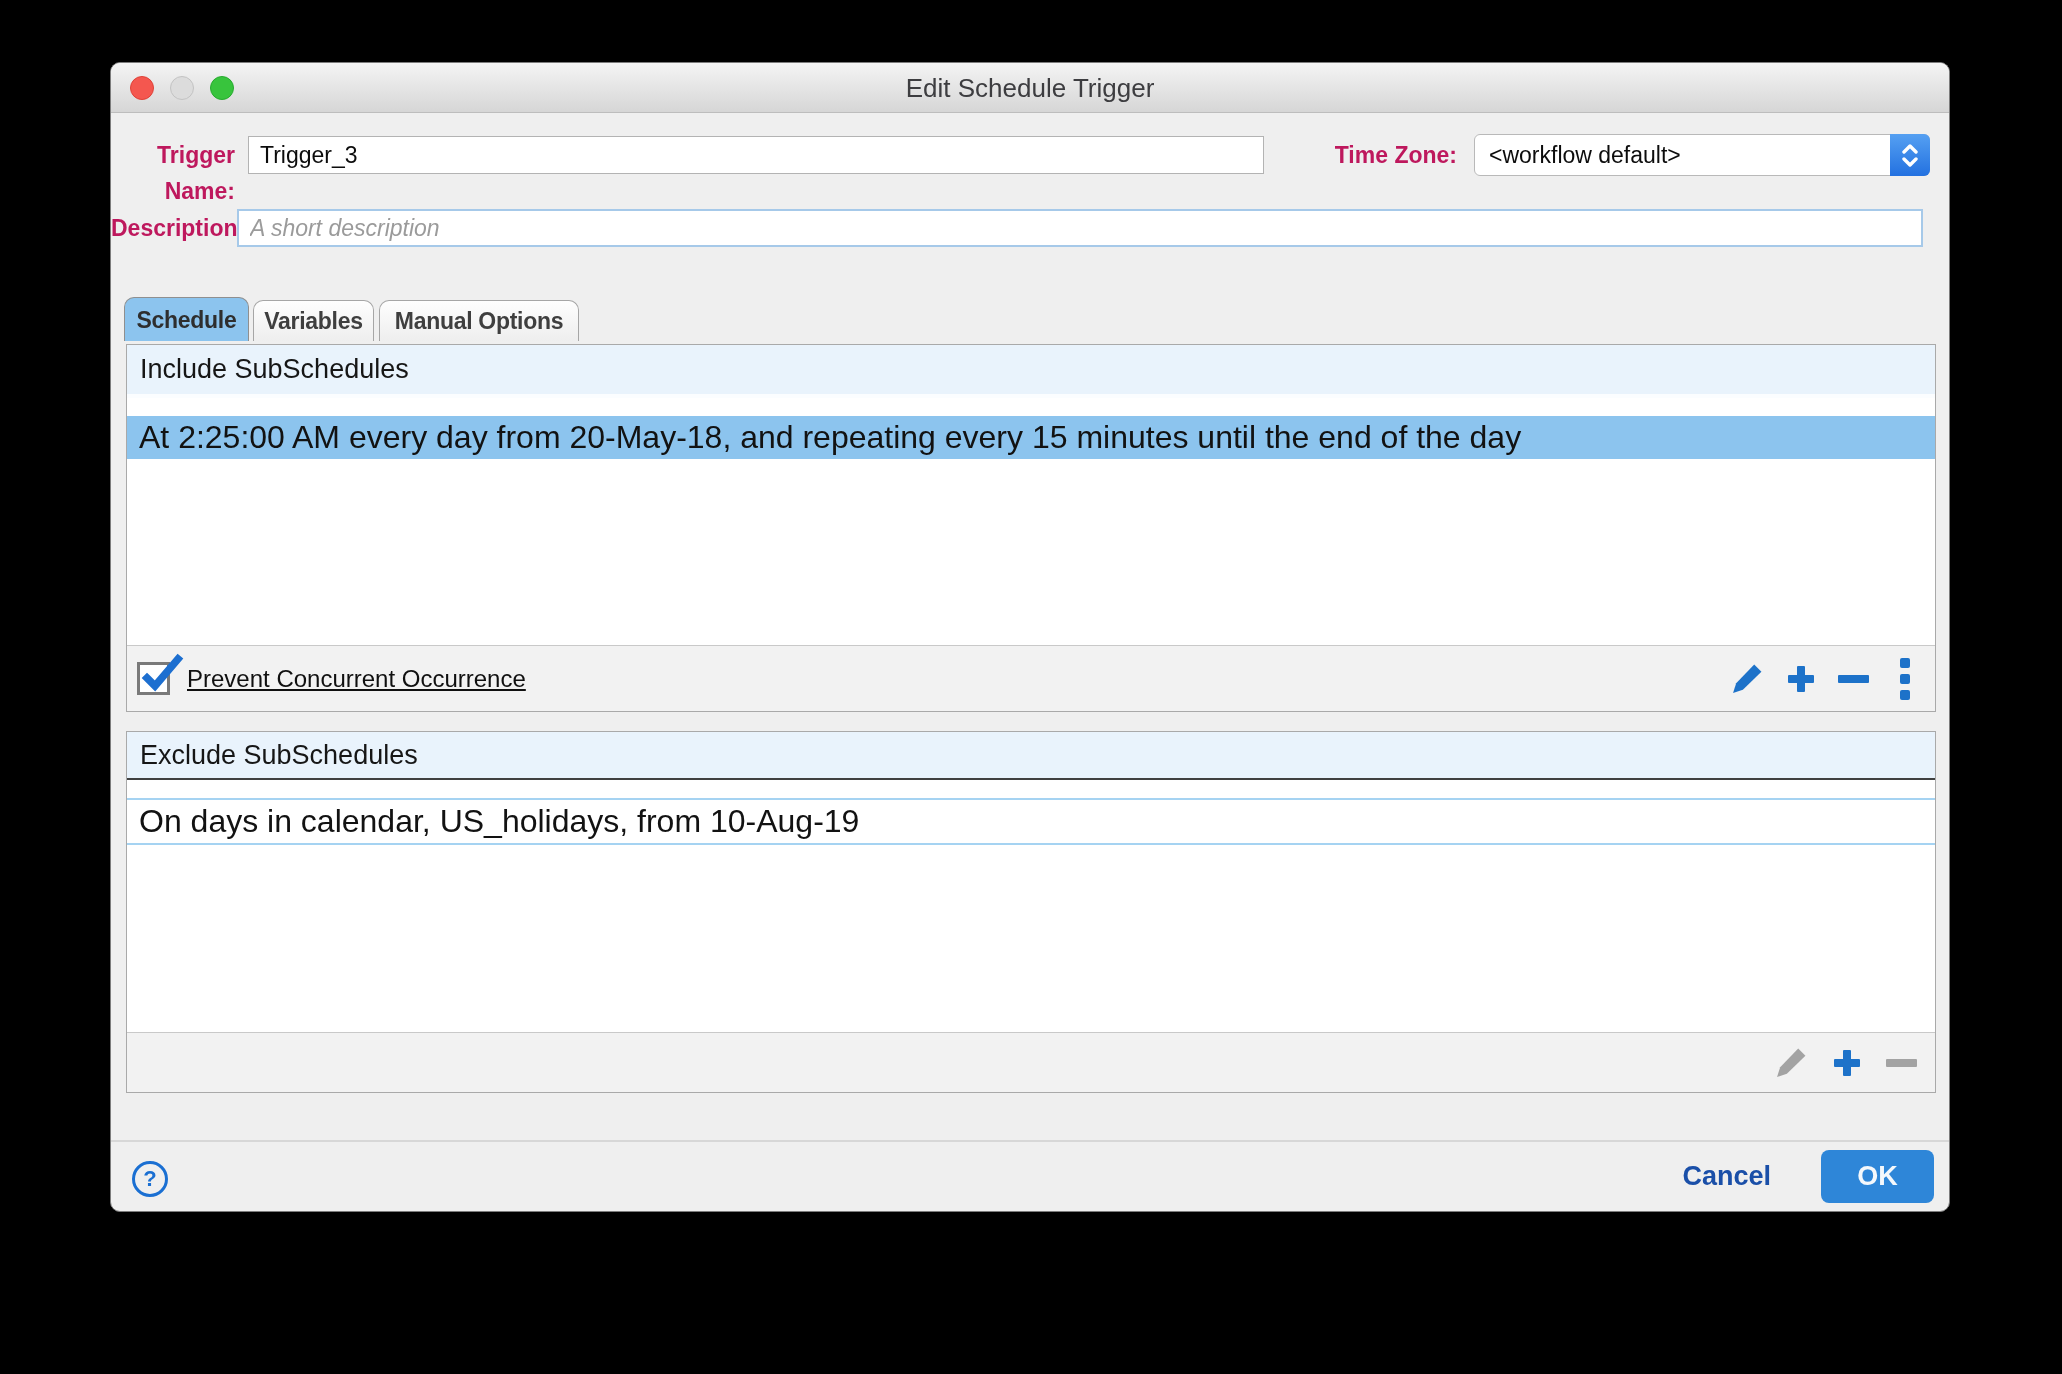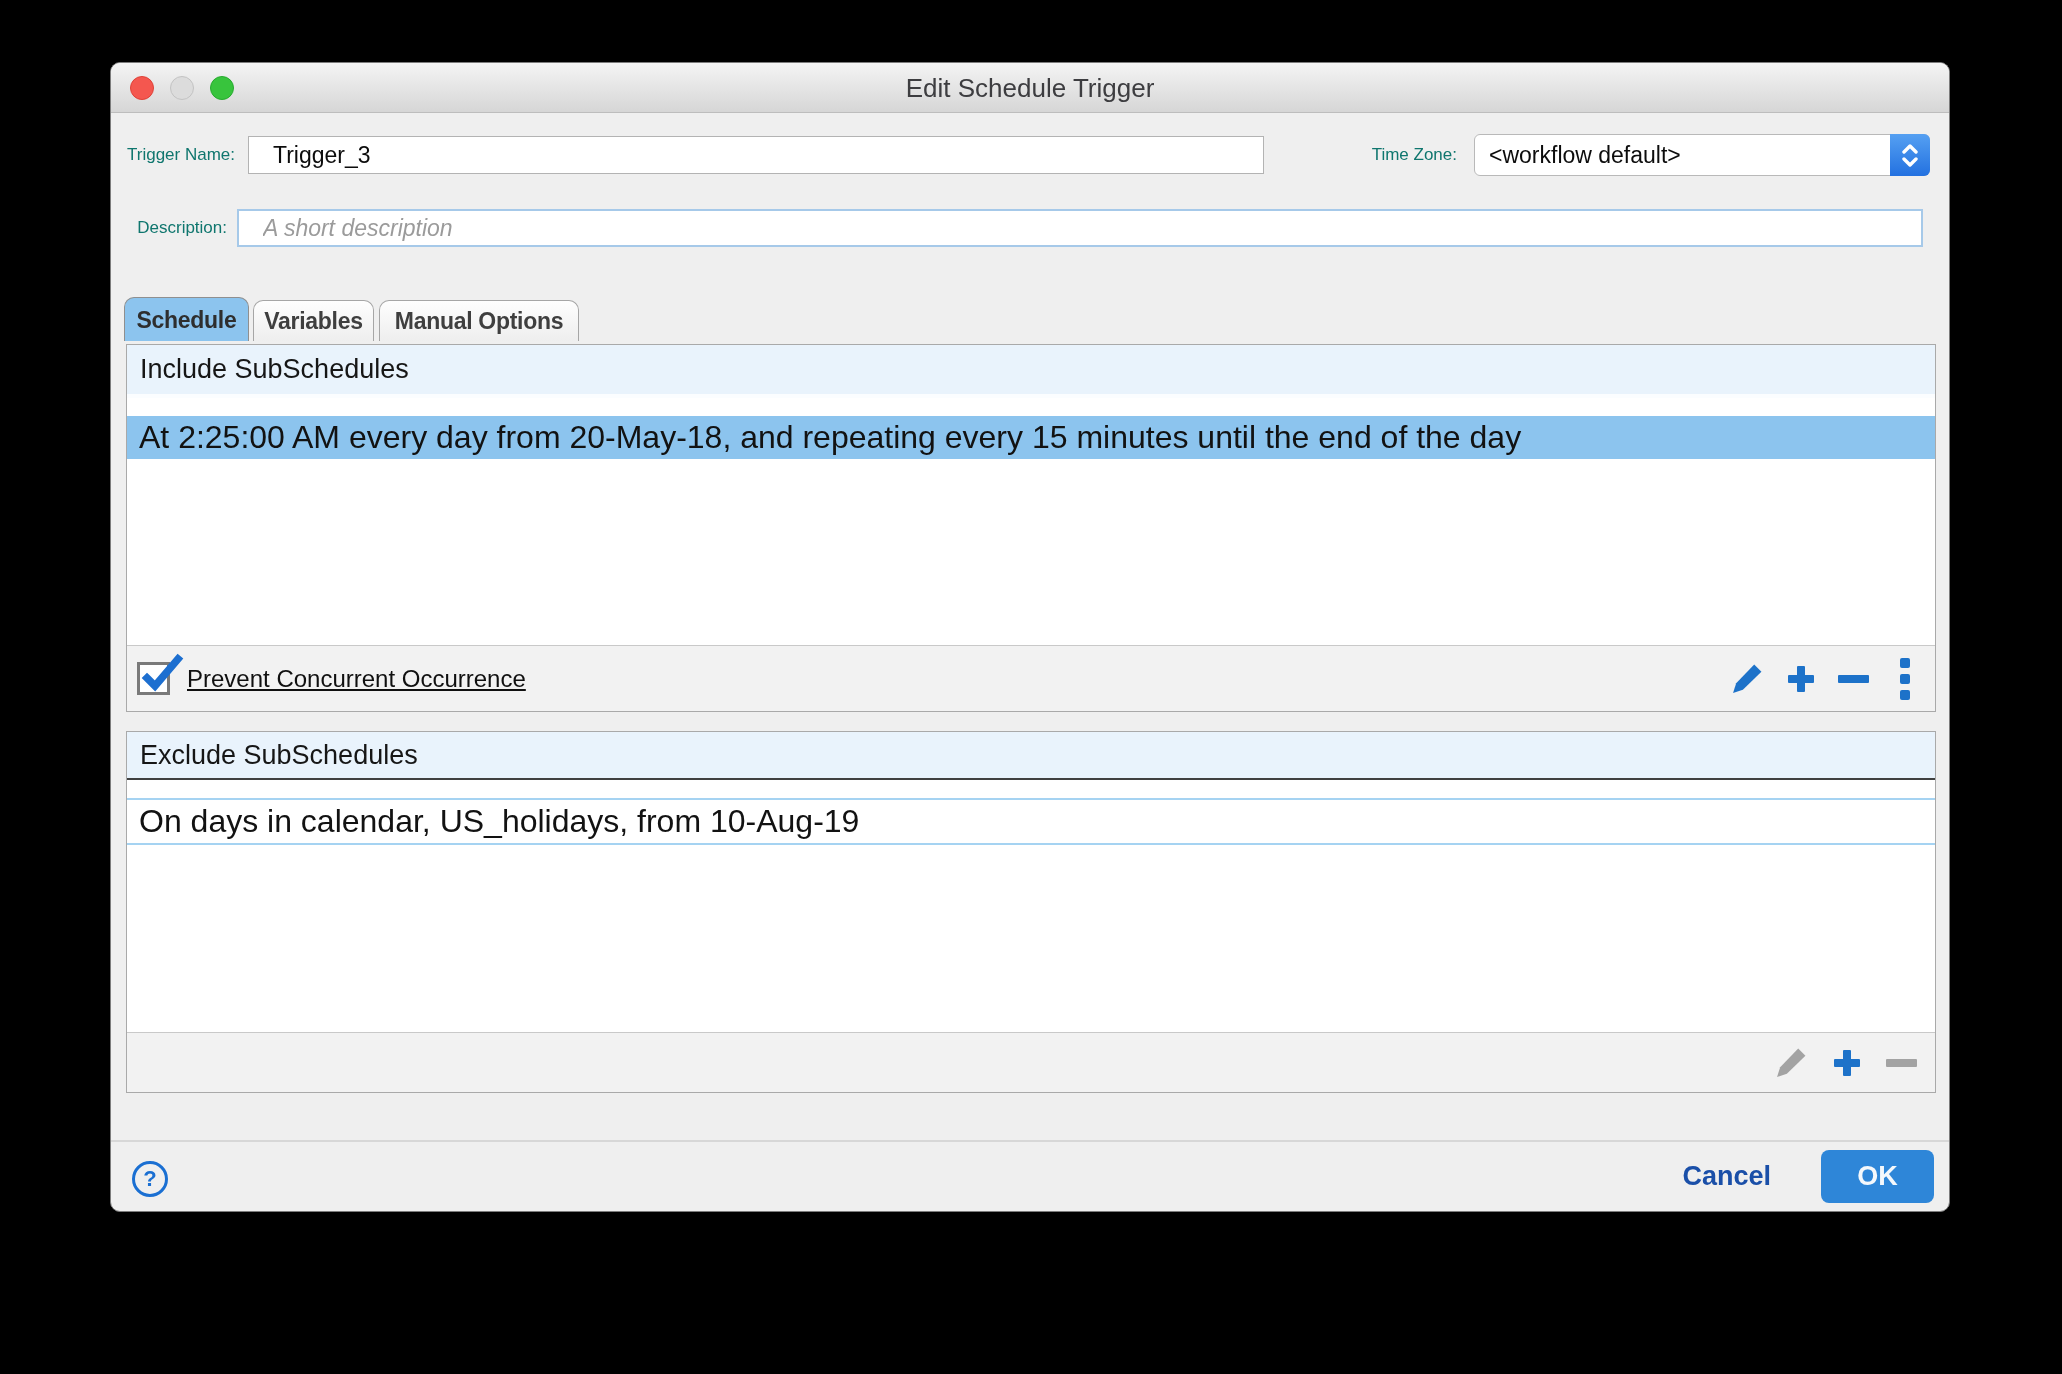--- a/index.html
+++ b/index.html
@@ -12,23 +12,23 @@
   .titlebar{position:absolute;left:0;top:0;width:100%;height:50px;
             background:linear-gradient(#f4f4f4,#d6d6d6);border-bottom:1px solid #bdbdbd;box-sizing:border-box;}
   .tl-btn{position:absolute;top:13px;width:24px;height:24px;border-radius:50%;box-sizing:border-box;}
   .tl-close{left:19px;background:#f4574f;border:1px solid #df4238;}
   .tl-min{left:59px;background:#dcdcdc;border:1px solid #c3c3c3;}
   .tl-zoom{left:99px;background:#38c43d;border:1px solid #27ab2f;}
   .win-title{position:absolute;left:0;top:0;width:100%;height:50px;line-height:51px;text-align:center;
              font-size:26px;font-weight:500;color:#3d3d40;}
 
   
-  .form-label{position:absolute;font-size:17px;color:#0f766e;text-align:right;height:36px;line-height:36px;}
+  .form-label{position:absolute;font-size:23px;color:#be185d;text-align:right;height:36px;line-height:36px;font-weight:bold;}
   .txt-input{position:absolute;box-sizing:border-box;background:#fff;border:1px solid #b3b3b3;
-             font-family:"Liberation Sans",sans-serif;font-size:23px;color:#0c0c0c;padding:0 24px;outline:none;}
+             font-family:"Liberation Sans",sans-serif;font-size:23px;color:#0c0c0c;padding:0 11px;outline:none;}
   #trigger-label{left:0;width:124px;top:74px;}
   #trigger-input{left:137px;top:73px;width:1016px;height:38px;}
   #tz-label{left:1120px;width:226px;top:74px;}
   .dropdown{position:absolute;left:1363px;top:71px;width:456px;height:42px;box-sizing:border-box;
             background:#fff;border:1px solid #b9b9b9;border-radius:6px;font-size:23px;color:#0c0c0c;}
   .dropdown .dd-text{position:absolute;left:14px;top:0;height:40px;line-height:40px;}
   .dd-stepper{position:absolute;right:-1px;top:-1px;width:40px;height:42px;border-radius:0 6px 6px 0;
               background:linear-gradient(#55a0f2,#2371e0);display:flex;flex-direction:column;
               align-items:center;justify-content:center;gap:3px;}
   .dd-stepper svg{display:block;}

